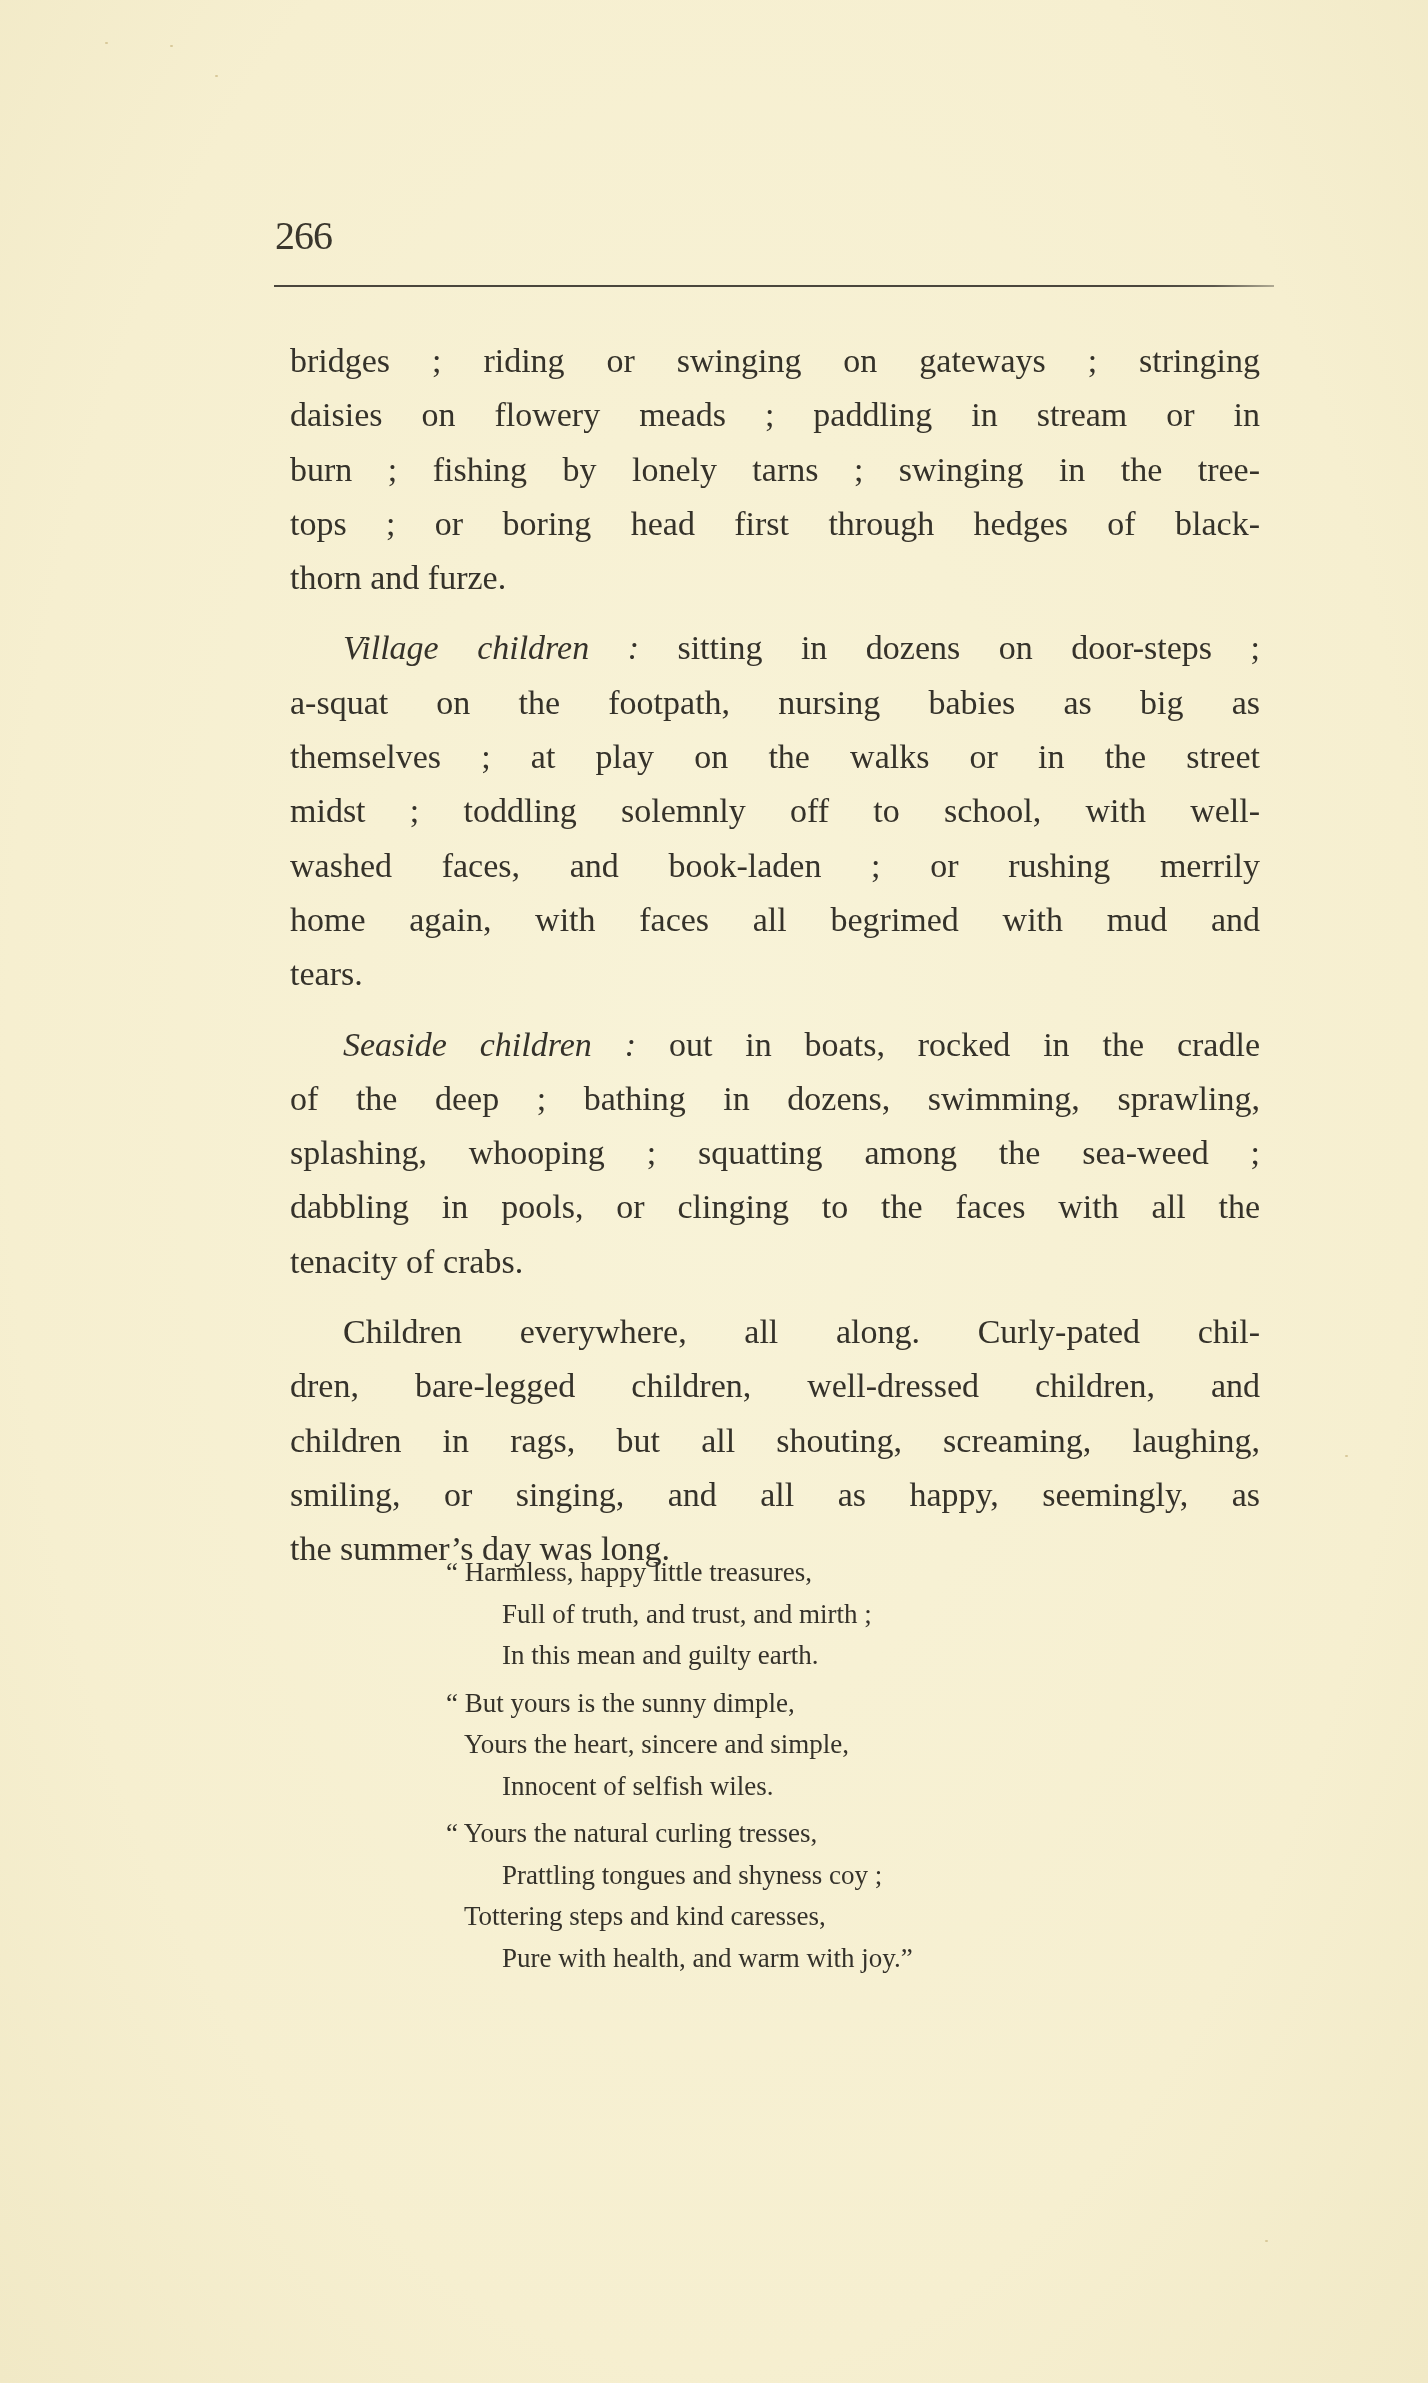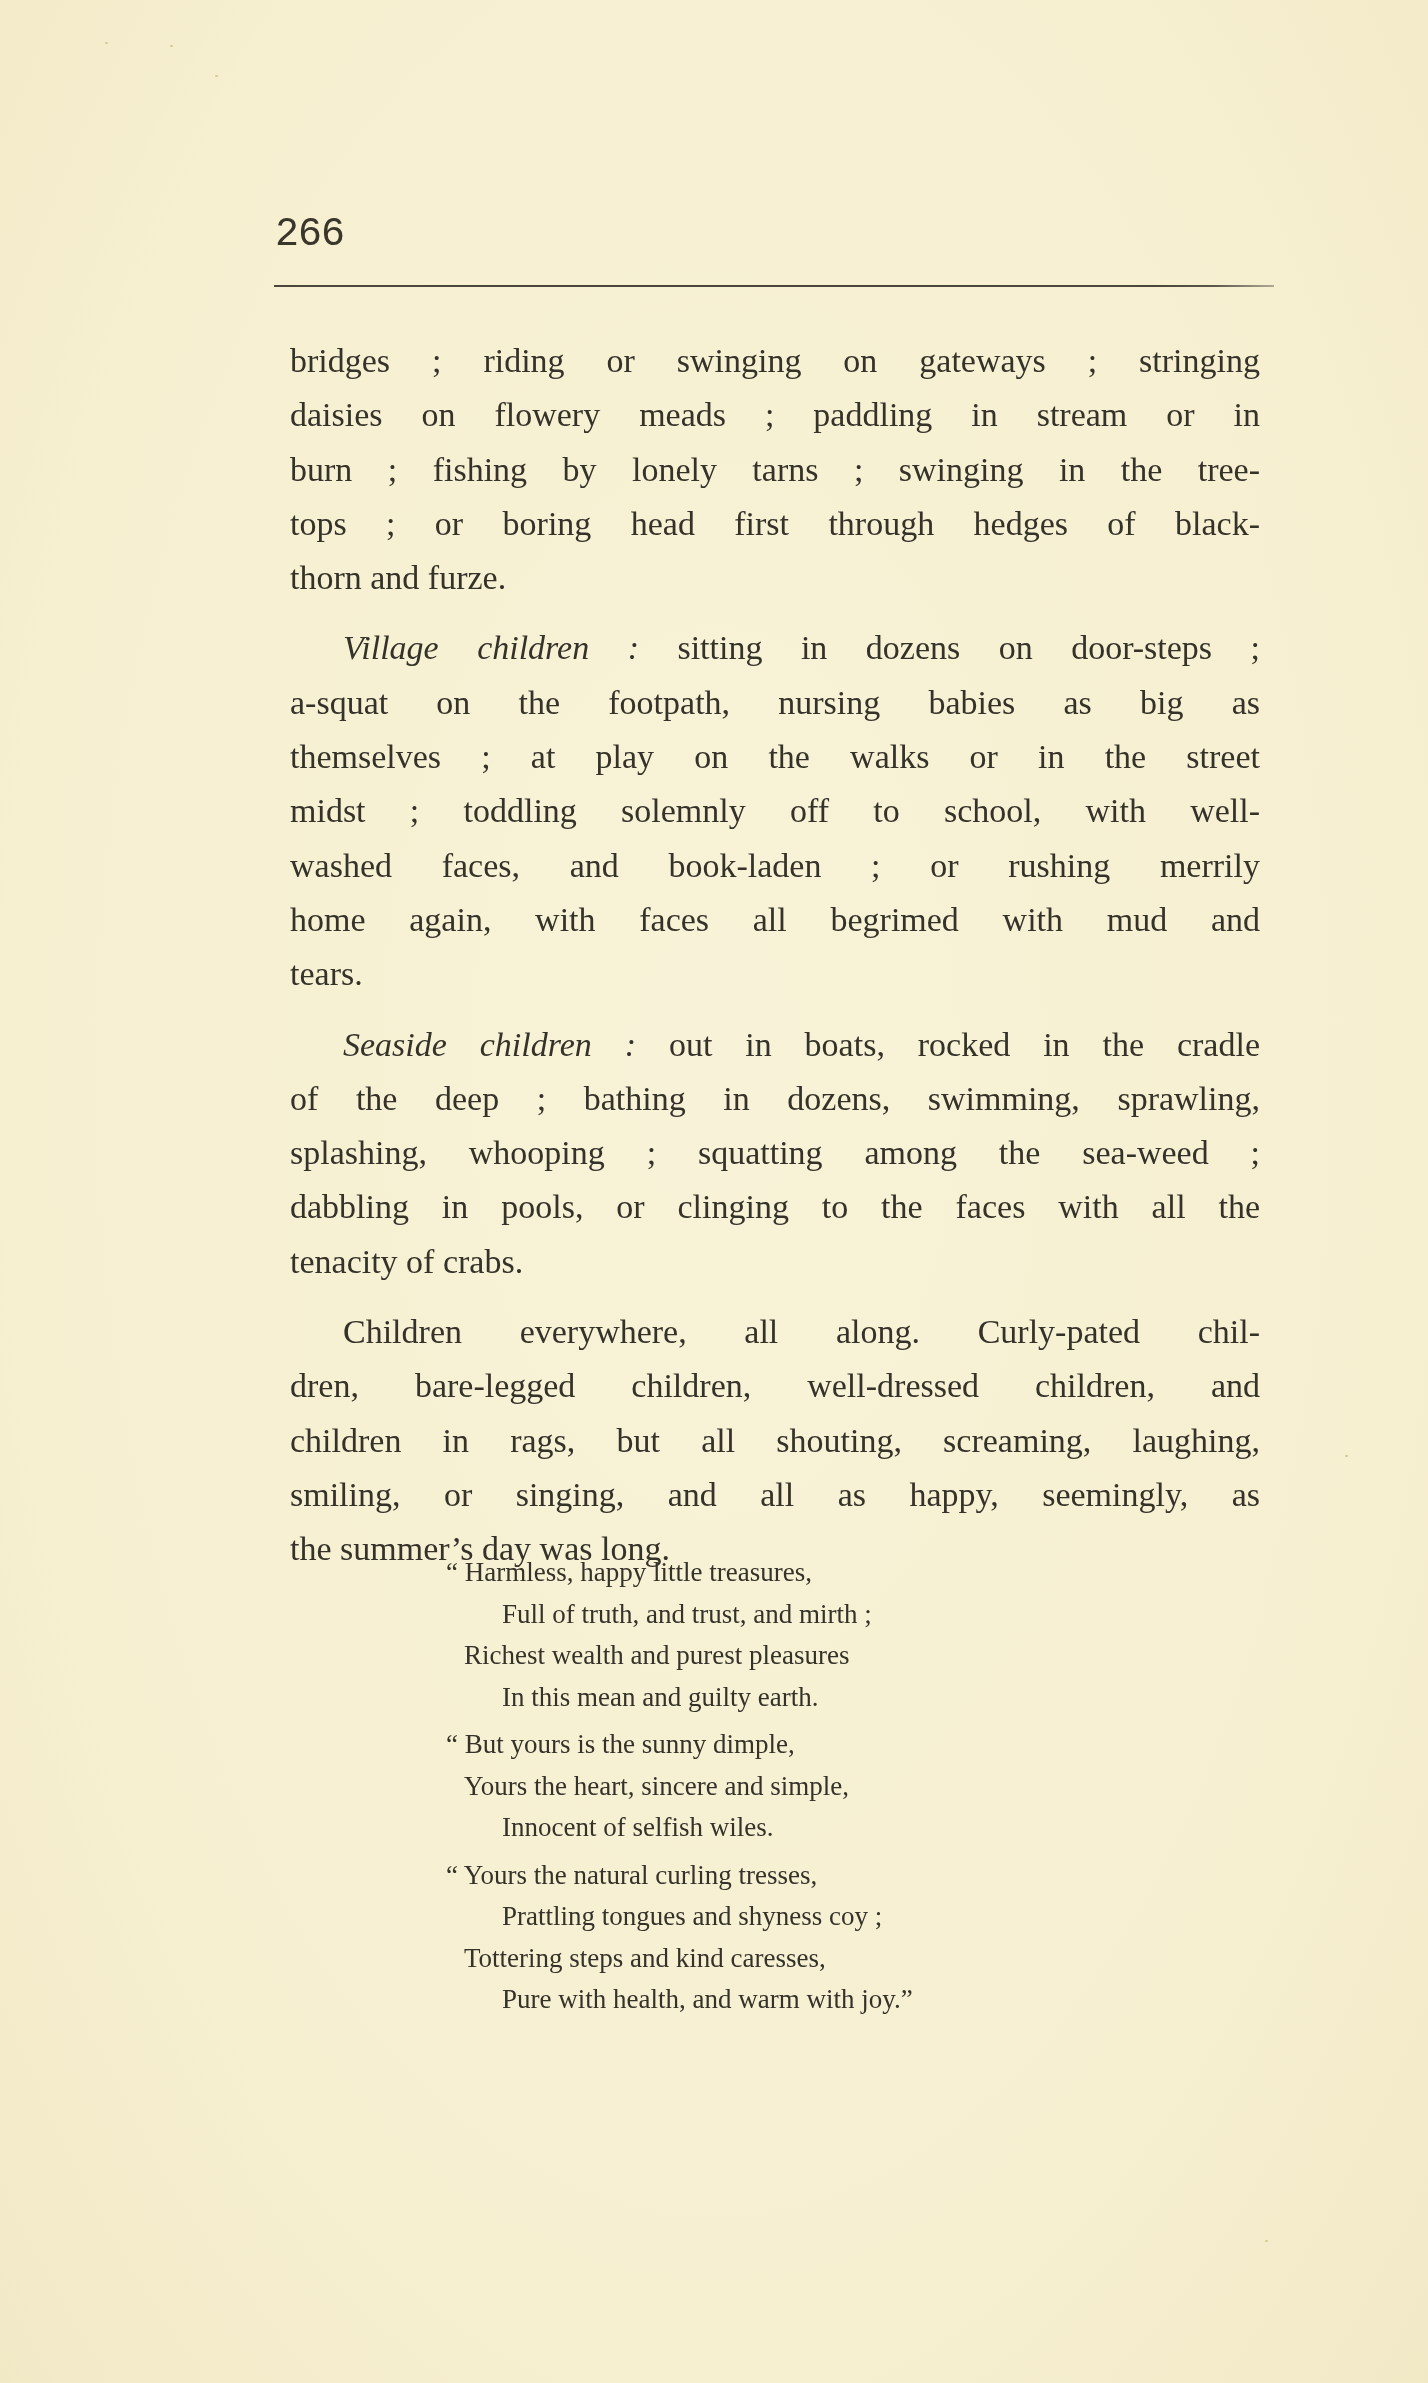--- a/index.html
+++ b/index.html
@@ -25,21 +25,21 @@
       left: 275px;
       top: 200px;
       width: 1000px;
       height: 70px;
       font-family: "DejaVu Serif", serif;
     }
     .page-number {
       position: absolute;
       left: 0;
       top: 12px;
-      font-family: Liberation Mono, monospace;
+      font-family: Liberation Serif, serif;
       font-size: 40px;
       color: #3a362c;
       letter-spacing: -1px;
     }
     .running-title {
       position: absolute;
       left: 160px;
       top: 4px;
       font-family: "Liberation Serif", serif;
       font-style: italic;
@@ -144,21 +144,20 @@
       <span class="line">children in rags, but all shouting, screaming, laughing,</span>
       <span class="line">smiling, or singing, and all as happy, seemingly, as</span>
       <span class="line last">the summer’s day was long.</span>
     </p>
   </div>
 
   <div class="poem">
     <div class="stanza">
       <span class="verse odd open">“ Harmless, happy little treasures,</span>
       <span class="verse even">Full of truth, and trust, and mirth ;</span>
-      <span class="verse odd">Richest wealth and purest pleasures</span>
       <span class="verse even">In this mean and guilty earth.</span>
     </div>
     <div class="stanza">
       <span class="verse odd open">“ But yours is the sunny dimple,</span>
       <span class="verse odd">Yours the heart, sincere and simple,</span>
       <span class="verse even">Innocent of selfish wiles.</span>
     </div>
     <div class="stanza">
       <span class="verse odd open">“ Yours the natural curling tresses,</span>
       <span class="verse even">Prattling tongues and shyness coy ;</span>

